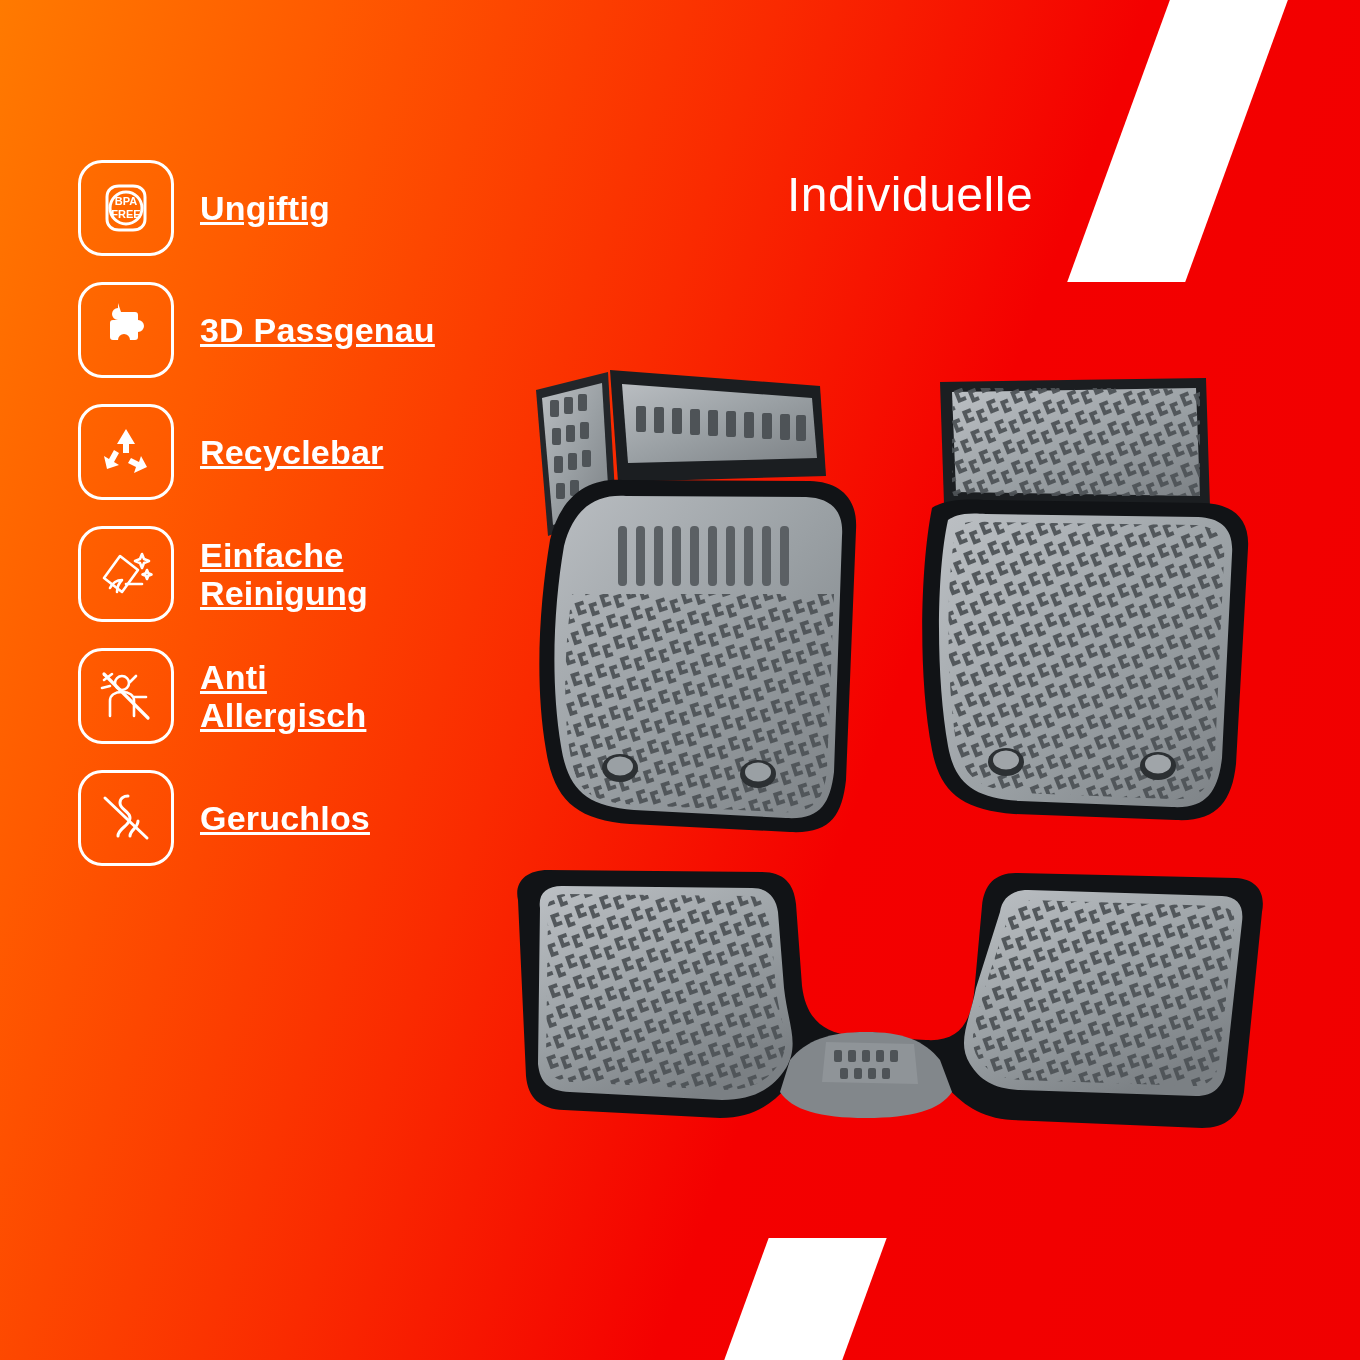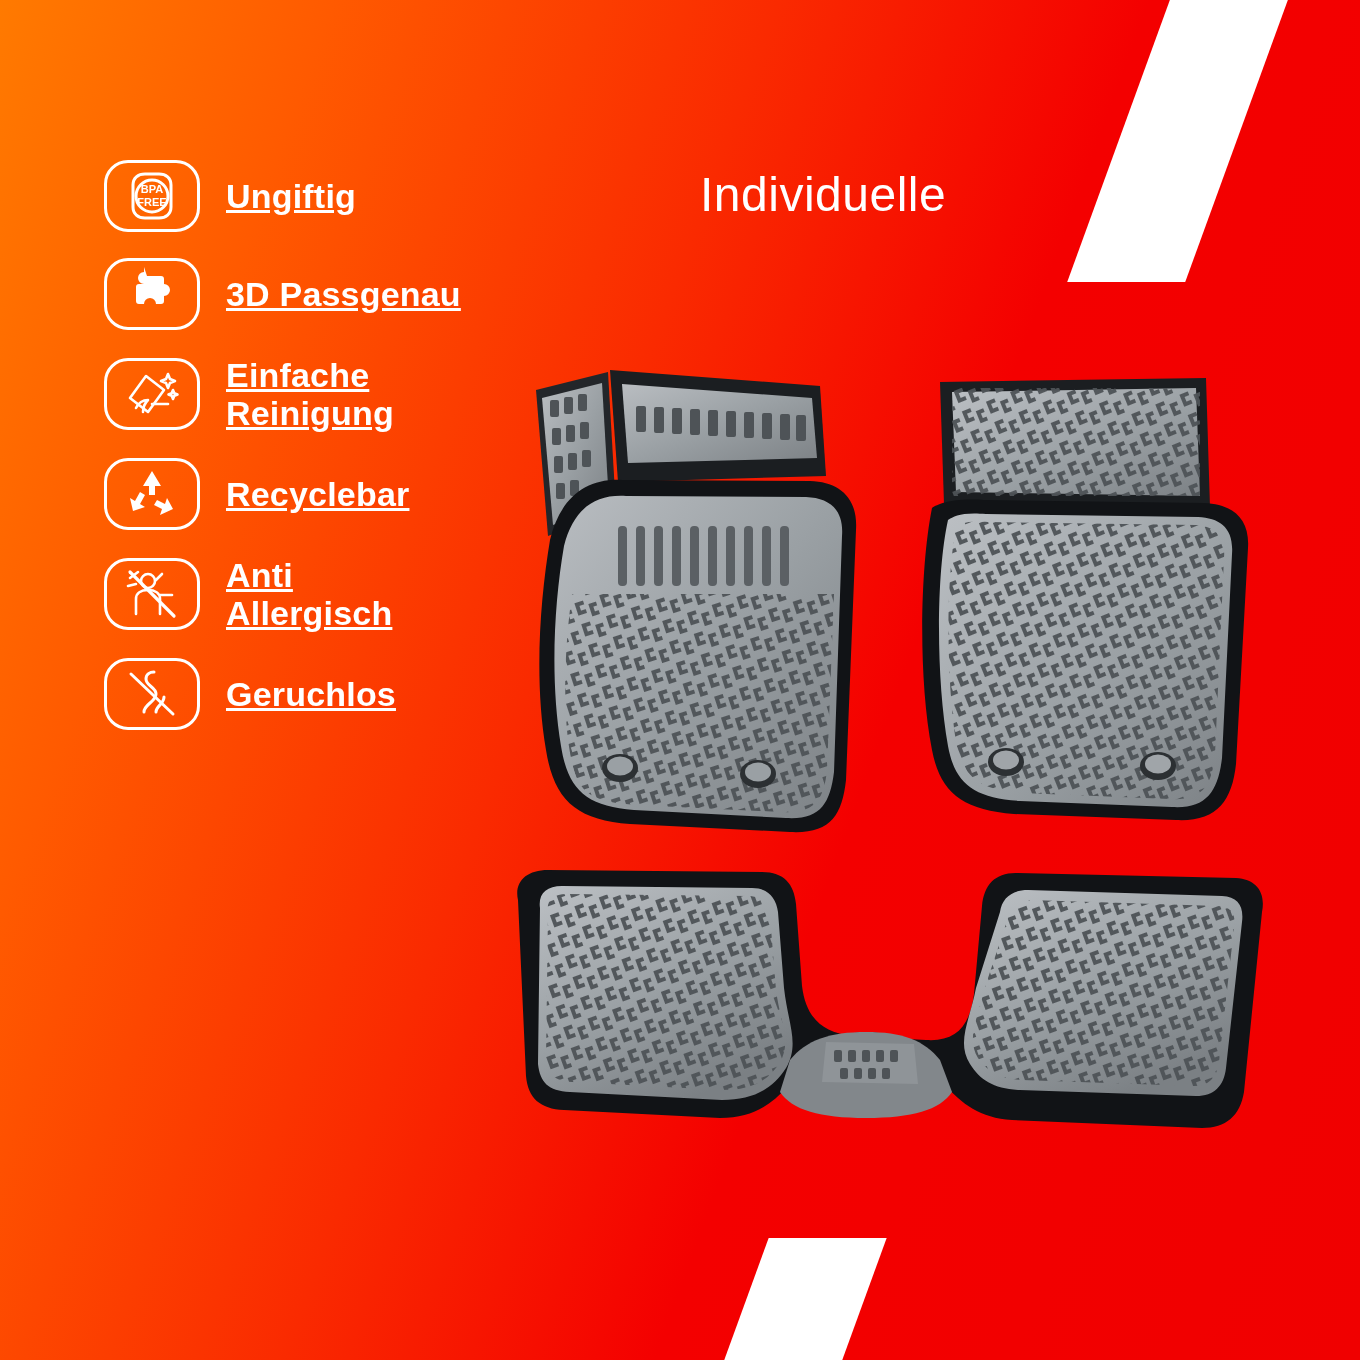--- a/index.html
+++ b/index.html
@@ -50,48 +50,48 @@
     gap: 26px;
   }
   .feature {
     display: flex;
     align-items: center;
     gap: 26px;
   }
   .feature-icon {
     flex: 0 0 auto;
     width: 96px;
-    height: 72px;
+    height: 96px;
     border: 3px solid #ffffff;
     border-radius: 24px;
     display: flex;
     align-items: center;
     justify-content: center;
     box-sizing: border-box;
-    margin-left: 26px;
   }
   .feature-icon svg {
     display: block;
   }
   .feature-label {
     color: #ffffff;
     font-size: 34px;
     font-weight: bold;
     line-height: 1.12;
     letter-spacing: 0.2px;
     white-space: pre-line;
     text-decoration: underline;
   }
 
   
   .headline {
     position: absolute;
     left: 700px;
     top: 168px;
     width: 420px;
+    text-align: center;
     color: #ffffff;
   }
   .headline .line1 {
     font-size: 48px;
     font-weight: normal;
     line-height: 1.14;
     letter-spacing: 0.5px;
   }
   .headline .line2 {
     font-size: 48px;
@@ -143,43 +143,43 @@
       <div class="feature-icon">
         <svg width="58" height="58" viewBox="0 0 58 58">
           <path d="M22 6 h14 a3 3 0 0 1 3 3 v5 a6 6 0 1 1 0 12 v5 a3 3 0 0 1 -3 3 h-5 a6 6 0 1 0 -12 0 h-5 a3 3 0 0 1 -3 -3 v-14 a3 3 0 0 1 3 -3 h5 a6 6 0 1 1 0 -12 v-5 z" fill="#ffffff" transform="translate(2,5)"></path>
         </svg>
       </div>
       <div class="feature-label">3D Passgenau</div>
     </div>
 
     <div class="feature">
       <div class="feature-icon">
+        <svg width="58" height="58" viewBox="0 0 58 58">
+          <g fill="#ffffff">
+            <path d="M29 6 L38 21 L32 21 L32 30 L26 30 L26 21 L20 21 Z"></path>
+            <path d="M10 46 L7 33 L12 36 L17 27 L22 30 L17 39 L22 42 Z"></path>
+            <path d="M50 44 L37 50 L39 44 L31 40 L34 35 L42 39 L44 33 Z"></path>
+          </g>
+        </svg>
+      </div>
+      <div class="feature-label">Recyclebar</div>
+    </div>
+
+    <div class="feature">
+      <div class="feature-icon">
         <svg width="60" height="60" viewBox="0 0 60 60" fill="none" stroke="#ffffff" stroke-width="2.6" stroke-linecap="round" stroke-linejoin="round">
           <path d="M8 34 L24 12 L42 26 L26 48 Z"></path>
           <path d="M14 44 C17 38 22 36 26 36 C22 40 21 44 21 48"></path>
           <path d="M30 40 L46 40"></path>
           <path d="M46 10 l2 5 l5 2 l-5 2 l-2 5 l-2 -5 l-5 -2 l5 -2 z"></path>
           <path d="M51 26 l1.3 3.2 l3.2 1.3 l-3.2 1.3 l-1.3 3.2 l-1.3 -3.2 l-3.2 -1.3 l3.2 -1.3 z"></path>
         </svg>
       </div>
       <div class="feature-label">Einfache
 Reinigung</div>
-    </div>
-
-    <div class="feature">
-      <div class="feature-icon">
-        <svg width="58" height="58" viewBox="0 0 58 58">
-          <g fill="#ffffff">
-            <path d="M29 6 L38 21 L32 21 L32 30 L26 30 L26 21 L20 21 Z"></path>
-            <path d="M10 46 L7 33 L12 36 L17 27 L22 30 L17 39 L22 42 Z"></path>
-            <path d="M50 44 L37 50 L39 44 L31 40 L34 35 L42 39 L44 33 Z"></path>
-          </g>
-        </svg>
-      </div>
-      <div class="feature-label">Recyclebar</div>
     </div>
 
     <div class="feature">
       <div class="feature-icon">
         <svg width="60" height="60" viewBox="0 0 60 60" fill="none" stroke="#ffffff" stroke-width="2.6" stroke-linecap="round" stroke-linejoin="round">
           <circle cx="26" cy="17" r="7"></circle>
           <path d="M14 50 L14 35 C14 29 19 26 26 26 C33 26 38 29 38 35 L38 50"></path>
           <path d="M38 31 L50 31"></path>
           <path d="M8 14 L16 8"></path>
           <path d="M6 22 L14 20"></path>

